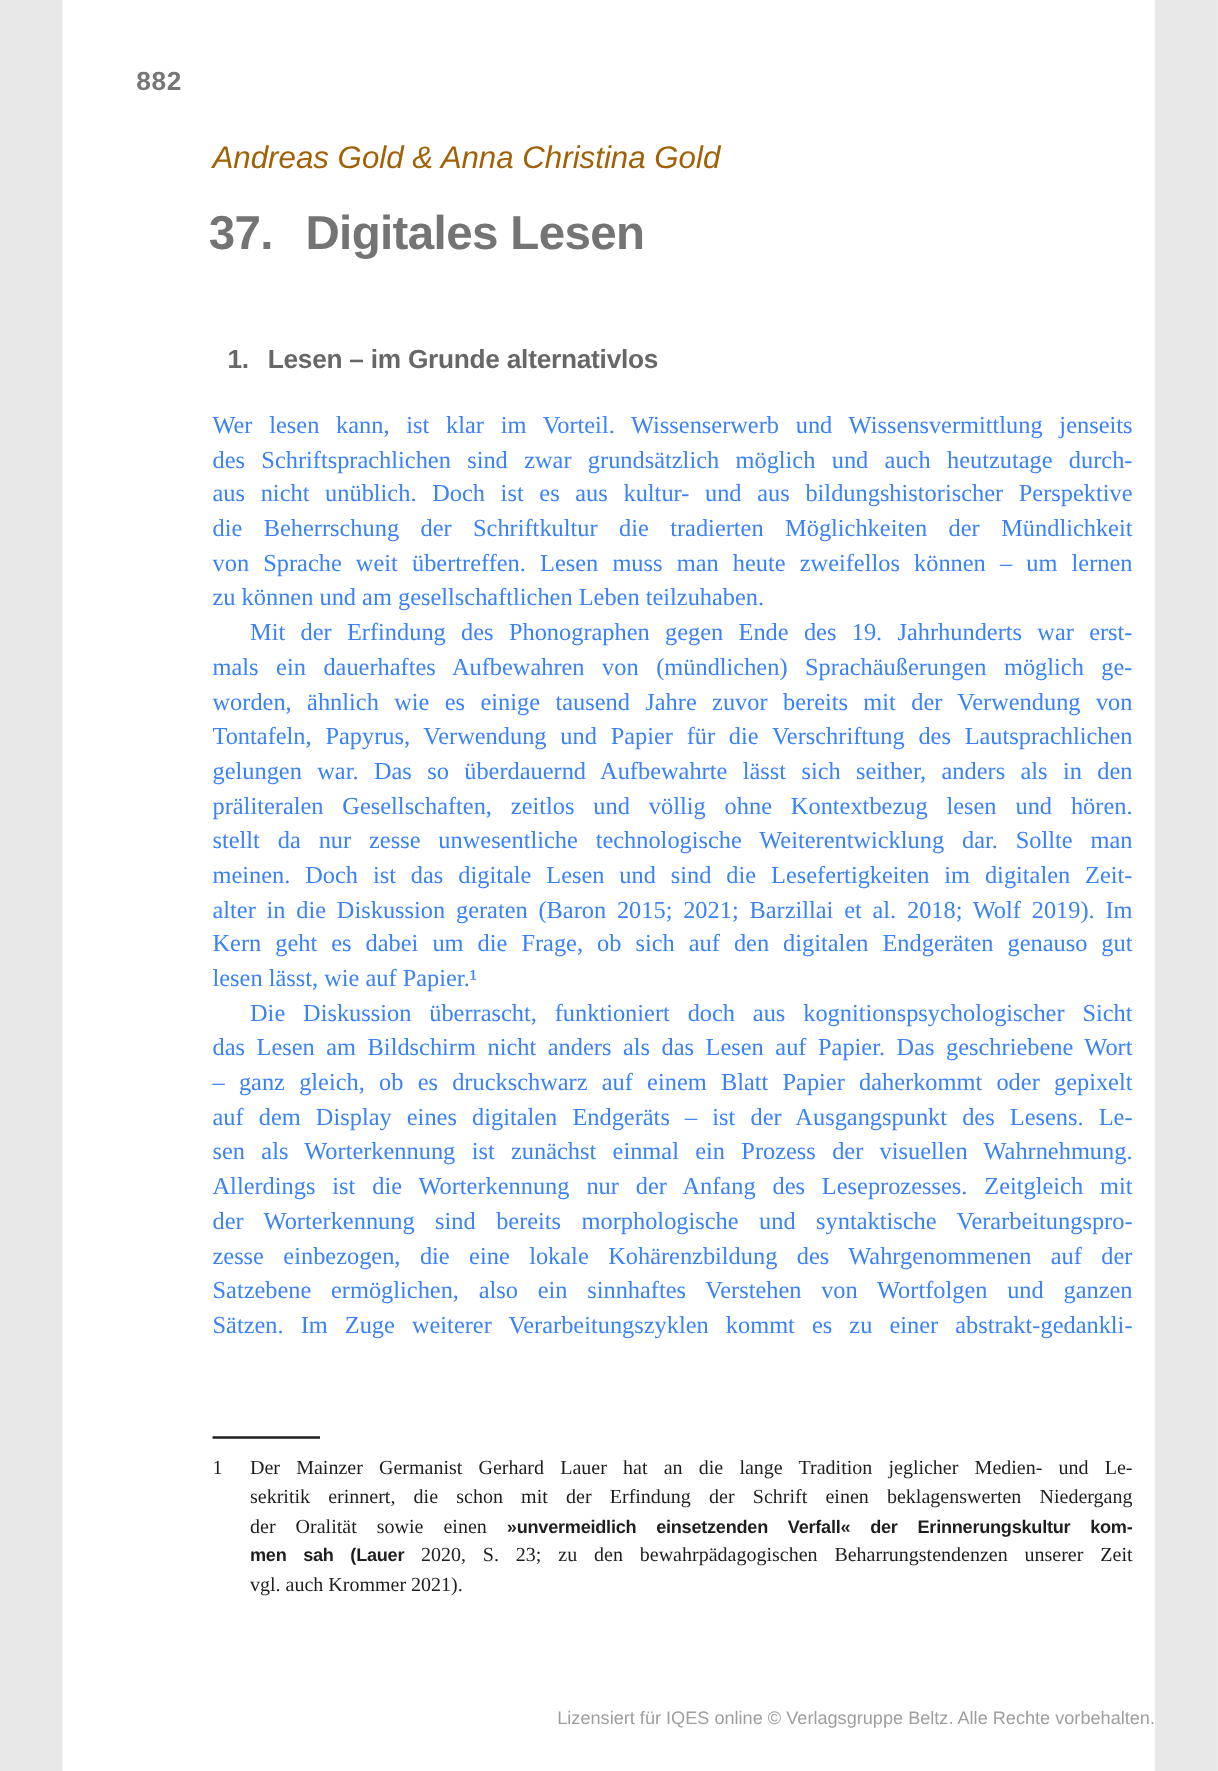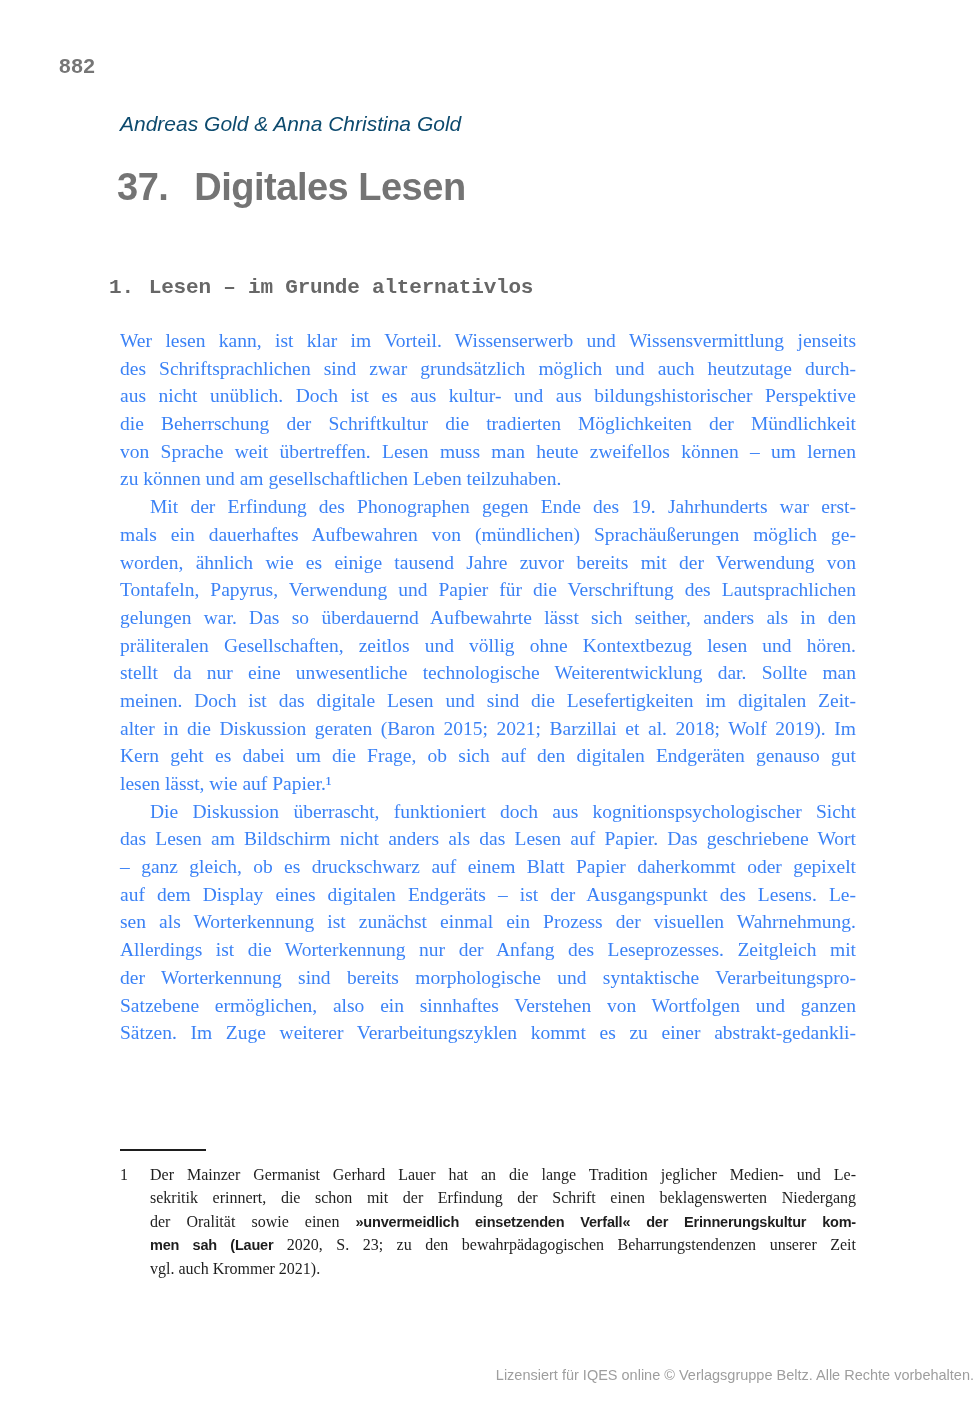--- a/index.html
+++ b/index.html
@@ -1,18 +1,18 @@
 <!DOCTYPE html>
 <html><head>
 <meta charset="utf-8">
 <style>
   html, body { margin: 0; padding: 0; background: #e8e8e8; }
   .page {
     position: relative;
-    width: 974px;
+    width: 874px;
     height: 1417px;
     background: #ffffff;
     margin: 0 auto;
     overflow: hidden;
     font-family: "Liberation Serif", serif;
   }
   .page-number {
     position: absolute;
     left: 59px;
     top: 54px;
@@ -21,42 +21,42 @@
     font-size: 21px;
     color: #767676;
     letter-spacing: 0.5px;
   }
   .authors {
     position: absolute;
     left: 120px;
     top: 112px;
     font-family: "Liberation Sans", sans-serif;
     font-style: italic;
-    font-size: 21px;
-    color: #0c4a6e;
+    font-size: 25px;
+    color: #a16207;
   }
   .chapter-title {
     position: absolute;
     left: 117px;
     top: 166px;
     margin: 0;
     font-family: "Liberation Sans", sans-serif;
     font-weight: bold;
     font-size: 38px;
     letter-spacing: -0.5px;
     color: #747474;
     white-space: nowrap;
   }
   .chapter-title .num { margin-right: 26px; }
   .section-heading {
     position: absolute;
-    left: 109px;
+    left: 132px;
     top: 276px;
     margin: 0;
-    font-family: Liberation Mono, monospace;
+    font-family: Liberation Sans, sans-serif;
     font-weight: bold;
     font-size: 21px;
     letter-spacing: -0.2px;
     color: #676767;
     white-space: nowrap;
   }
   .section-heading .num { margin-right: 15px; }
   .body-text {
     position: absolute;
     left: 120px;
@@ -138,32 +138,33 @@
       <div class="bline">aus nicht unüblich. Doch ist es aus kultur- und aus bildungshistorischer Perspektive</div>
       <div class="bline">die Beherrschung der Schriftkultur die tradierten Möglichkeiten der Mündlichkeit</div>
       <div class="bline">von Sprache weit übertreffen. Lesen muss man heute zweifellos können – um lernen</div>
       <div class="bline short">zu können und am gesellschaftlichen Leben teilzuhaben.</div>
       <div class="bline indent">Mit der Erfindung des Phonographen gegen Ende des 19. Jahrhunderts war erst-</div>
       <div class="bline">mals ein dauerhaftes Aufbewahren von (mündlichen) Sprachäußerungen möglich ge-</div>
       <div class="bline">worden, ähnlich wie es einige tausend Jahre zuvor bereits mit der Verwendung von</div>
       <div class="bline">Tontafeln, Papyrus, Verwendung und Papier für die Verschriftung des Lautsprachlichen</div>
       <div class="bline">gelungen war. Das so überdauernd Aufbewahrte lässt sich seither, anders als in den</div>
       <div class="bline">präliteralen Gesellschaften, zeitlos und völlig ohne Kontextbezug lesen und hören.</div>
-      <div class="bline">stellt da nur eine unwesentliche technologische Weiterentwicklung dar. Sollte man</div>
+      <div class="bline">stellt da nur zesse unwesentliche technologische Weiterentwicklung dar. Sollte man</div>
       <div class="bline">meinen. Doch ist das digitale Lesen und sind die Lesefertigkeiten im digitalen Zeit-</div>
       <div class="bline">alter in die Diskussion geraten (Baron 2015; 2021; Barzillai et al. 2018; Wolf 2019). Im</div>
       <div class="bline">Kern geht es dabei um die Frage, ob sich auf den digitalen Endgeräten genauso gut</div>
       <div class="bline short">lesen lässt, wie auf Papier.¹</div>
       <div class="bline indent">Die Diskussion überrascht, funktioniert doch aus kognitionspsychologischer Sicht</div>
       <div class="bline">das Lesen am Bildschirm nicht anders als das Lesen auf Papier. Das geschriebene Wort</div>
       <div class="bline">– ganz gleich, ob es druckschwarz auf einem Blatt Papier daherkommt oder gepixelt</div>
       <div class="bline">auf dem Display eines digitalen Endgeräts – ist der Ausgangspunkt des Lesens. Le-</div>
       <div class="bline">sen als Worterkennung ist zunächst einmal ein Prozess der visuellen Wahrnehmung.</div>
       <div class="bline">Allerdings ist die Worterkennung nur der Anfang des Leseprozesses. Zeitgleich mit</div>
       <div class="bline">der Worterkennung sind bereits morphologische und syntaktische Verarbeitungspro-</div>
+      <div class="bline">zesse einbezogen, die eine lokale Kohärenzbildung des Wahrgenommenen auf der</div>
       <div class="bline">Satzebene ermöglichen, also ein sinnhaftes Verstehen von Wortfolgen und ganzen</div>
       <div class="bline">Sätzen. Im Zuge weiterer Verarbeitungszyklen kommt es zu einer abstrakt-gedankli-</div>
     </div>
 
   <div class="footnote-rule"></div>
 
   <div class="footnote">
     <span class="fn-marker">1</span>
     <div class="fn-lines">
         <div class="fline"><span>Der Mainzer Germanist Gerhard Lauer hat an die lange Tradition jeglicher Medien- und Le-</span></div>

